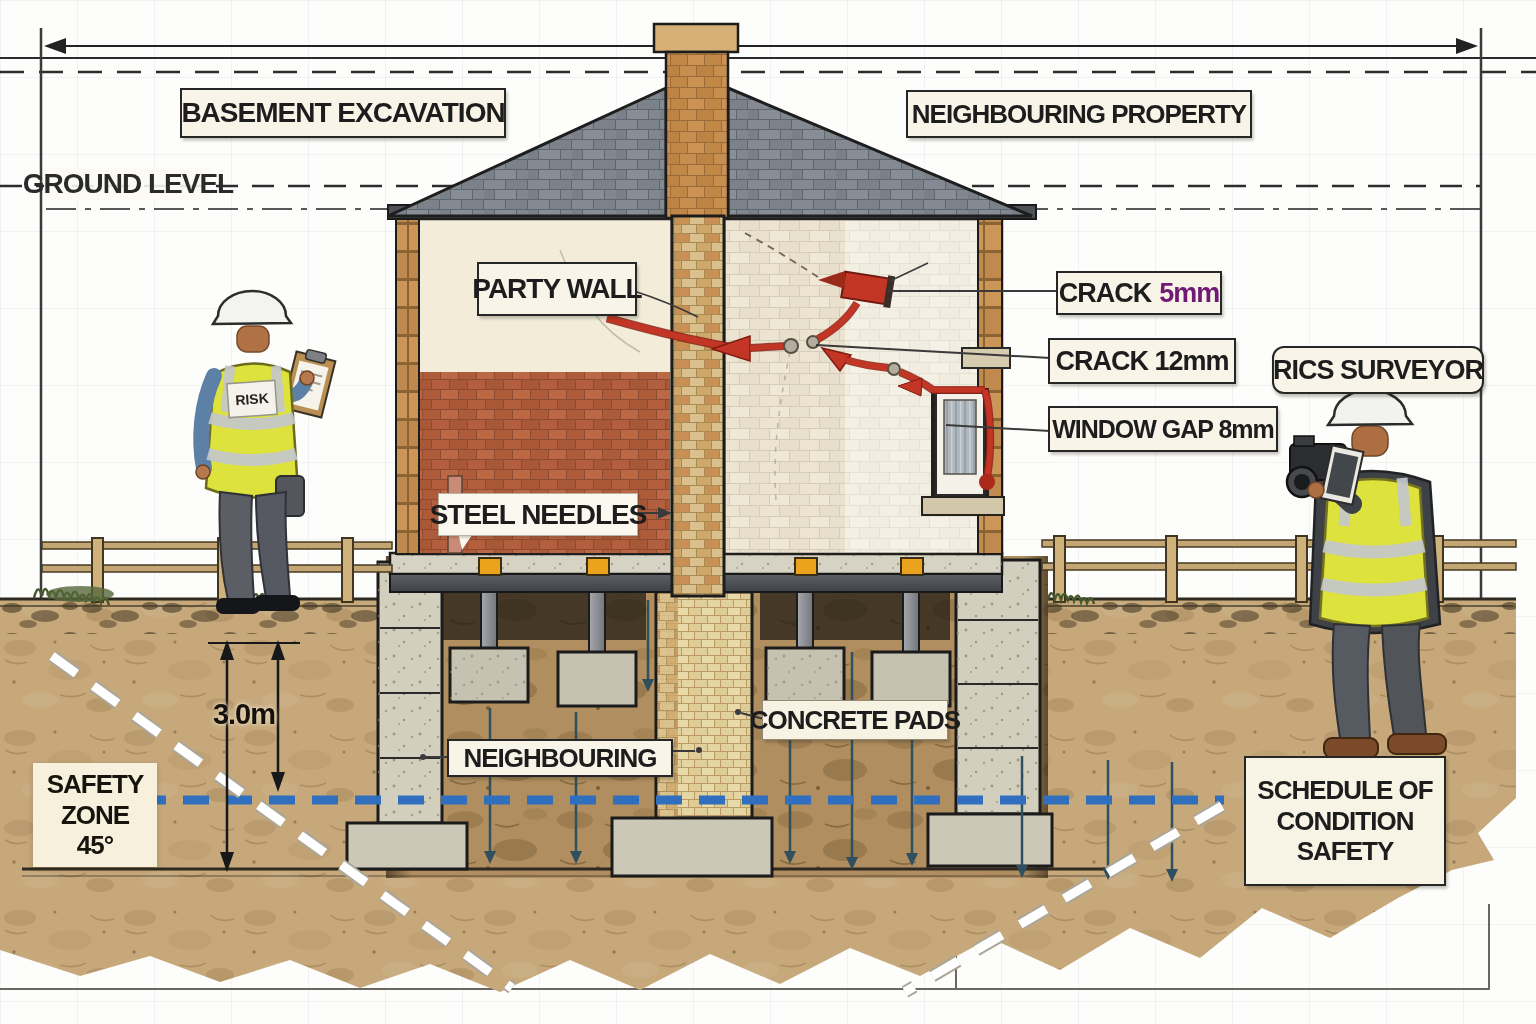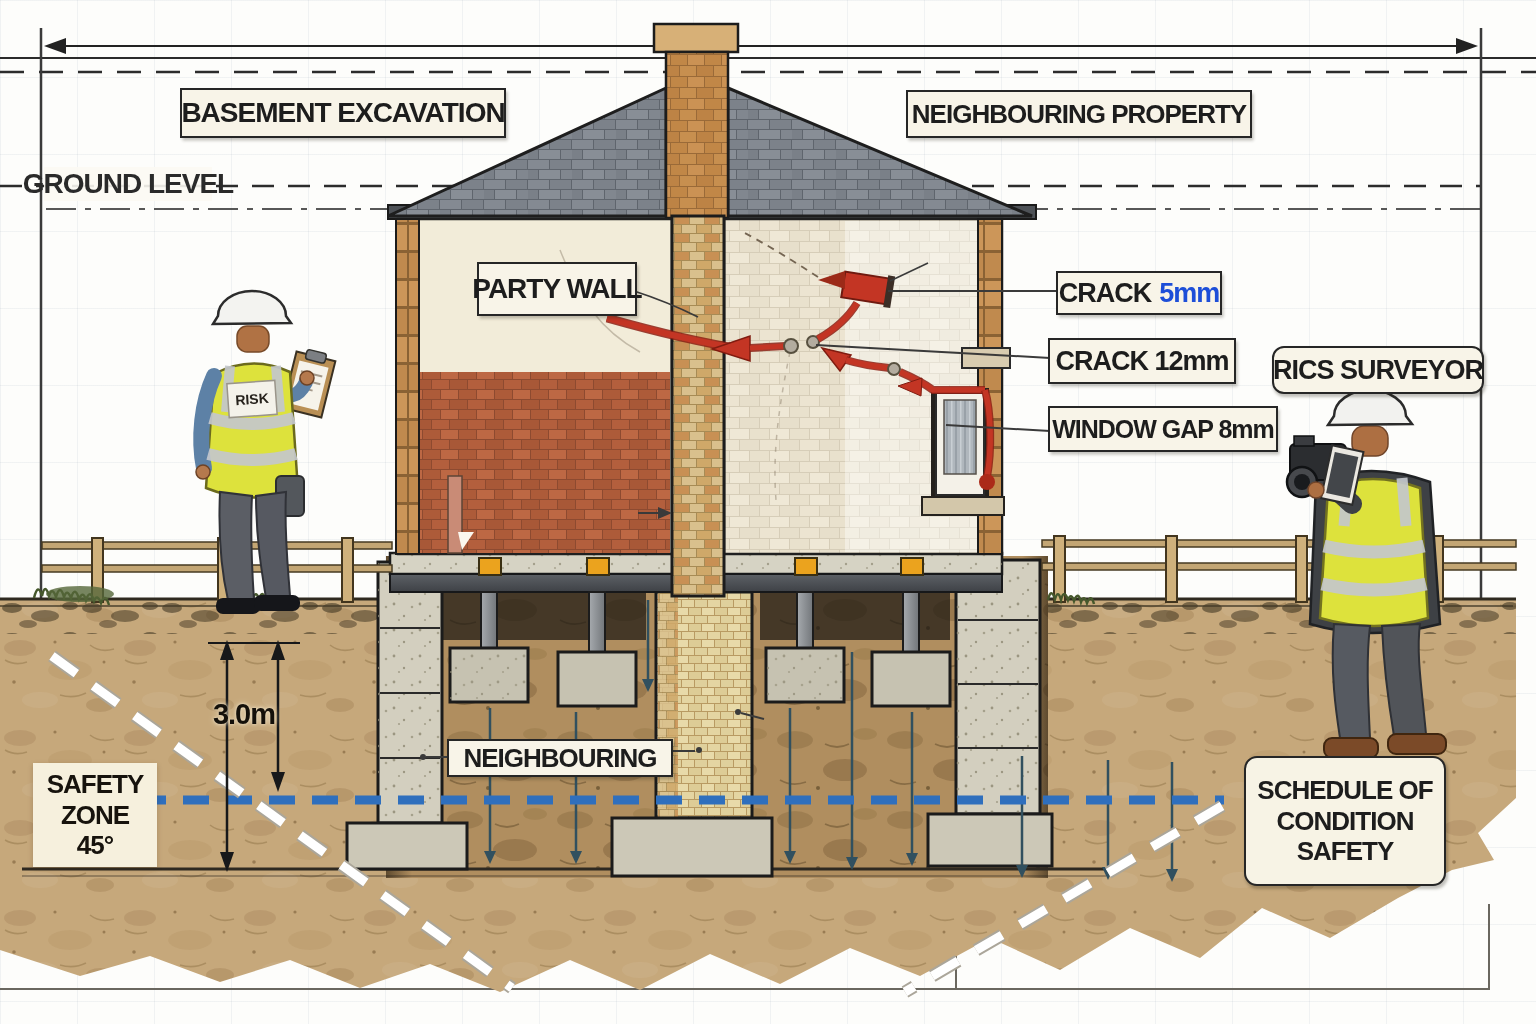--- a/index.html
+++ b/index.html
@@ -19,32 +19,32 @@
     font-weight:700;color:#1d1d1d;letter-spacing:-1px;white-space:nowrap;
     box-shadow:1.5px 2.5px 3px rgba(40,35,20,.28);z-index:40;
   }
   .plate.soft{border:1.5px solid #b9b2a0;box-shadow:1px 2px 2px rgba(40,35,20,.2);}
   .plate.multiline{flex-direction:column;line-height:1.18;}
   #lbl-basement{left:180px;top:88px;width:322px;height:46px;font-size:28px;}
   #lbl-neighbouring{left:906px;top:90px;width:342px;height:44px;font-size:26px;}
   #lbl-groundlevel{left:44px;top:167px;width:168px;height:34px;font-size:28px;background:rgba(252,250,243,.9);border:none;box-shadow:none;color:#2a2a2a;}
   #lbl-partywall{left:477px;top:262px;width:156px;height:50px;font-size:28px;}
   #lbl-crack5{left:1056px;top:271px;width:162px;height:40px;font-size:27px;}
-  #lbl-crack5 .val{color:#1d4ed8;margin-left:8px;text-align:right;}
+  #lbl-crack5 .val{color:#701a75;margin-left:8px;text-align:right;}
   #lbl-crack12{left:1048px;top:338px;width:184px;height:42px;font-size:27px;}
   #lbl-windowgap{left:1048px;top:406px;width:226px;height:42px;font-size:25px;}
   #lbl-rics{left:1272px;top:346px;width:208px;height:44px;font-size:27px;border-radius:12px;}
   #lbl-steelneedles{left:438px;top:493px;width:198px;height:41px;font-size:28px;background:#fbf8ef;}
   #needles-tail{position:absolute;left:458px;top:532px;width:16px;height:18px;background:#fbf8ef;clip-path:polygon(0 0,100% 0,25% 100%);z-index:39;}
   #lbl-underpinning{left:447px;top:739px;width:222px;height:34px;font-size:26px;border-width:2px;}
   #lbl-concretepads{left:762px;top:700px;width:184px;height:38px;font-size:26px;border:1.5px solid #8f897a;background:#f7f2e2;}
   #lbl-depth{left:196px;top:696px;width:96px;height:36px;font-size:29px;background:transparent;border:none;box-shadow:none;color:#14100a;
     text-shadow:0 0 6px rgba(240,228,200,.95),0 0 3px rgba(240,228,200,.95);}
   #lbl-safety{left:33px;top:763px;width:124px;height:104px;font-size:26px;background:#f6f0dd;border:none;box-shadow:0 2px 5px rgba(60,45,20,.25);color:#17130d;}
-  #lbl-schedule{left:1244px;top:756px;width:198px;height:126px;font-size:26px;background:#f7f3e5;border-radius:13px;}
+  #lbl-schedule{left:1244px;top:756px;width:198px;height:126px;font-size:26px;background:#f7f3e5;}
 </style>
 </head>
 <body>
 
 <div class="stage">
 
 <svg width="1536" height="1024" viewBox="0 0 1536 1024">
   <defs>
     <pattern id="slate" width="44" height="20" patternUnits="userSpaceOnUse">
       <rect width="44" height="20" fill="#5f656d"></rect>
@@ -438,23 +438,29 @@
 </div>
 <div class="plate" id="lbl-crack12">
   <span>CRACK 12mm</span>
 </div>
 <div class="plate" id="lbl-windowgap">
   <span>WINDOW GAP 8mm</span>
 </div>
 <div class="plate" id="lbl-rics">
   <span>RICS SURVEYOR</span>
 </div>
+<div class="plate soft" id="lbl-steelneedles">
+  <span>STEEL NEEDLES</span>
+</div>
 <div id="needles-tail"></div>
 <div class="plate" id="lbl-underpinning">
   <span>NEIGHBOURING</span>
+</div>
+<div class="plate" id="lbl-concretepads">
+  <span>CONCRETE PADS</span>
 </div>
 <div class="plate" id="lbl-depth">
   <span>3.0m</span>
 </div>
 <div class="plate multiline" id="lbl-safety">
   <span>SAFETY</span>
   <span>ZONE</span>
   <span>45°</span>
 </div>
 <div class="plate multiline" id="lbl-schedule">

